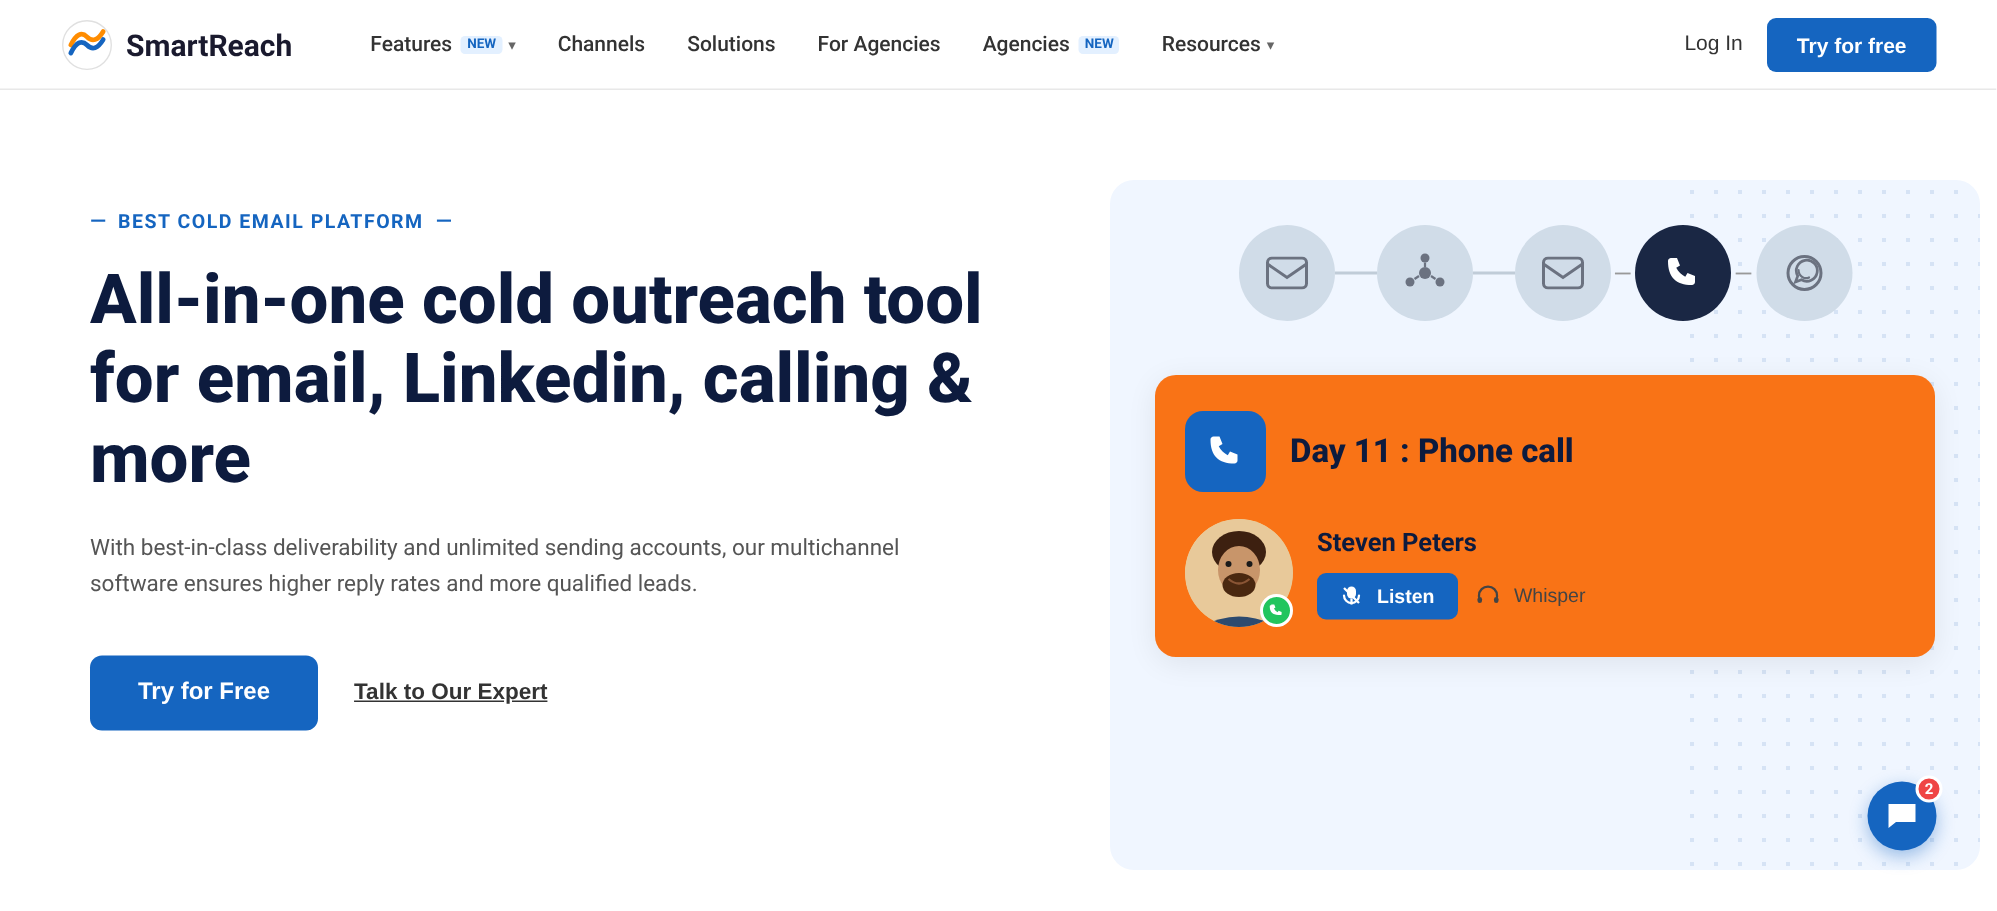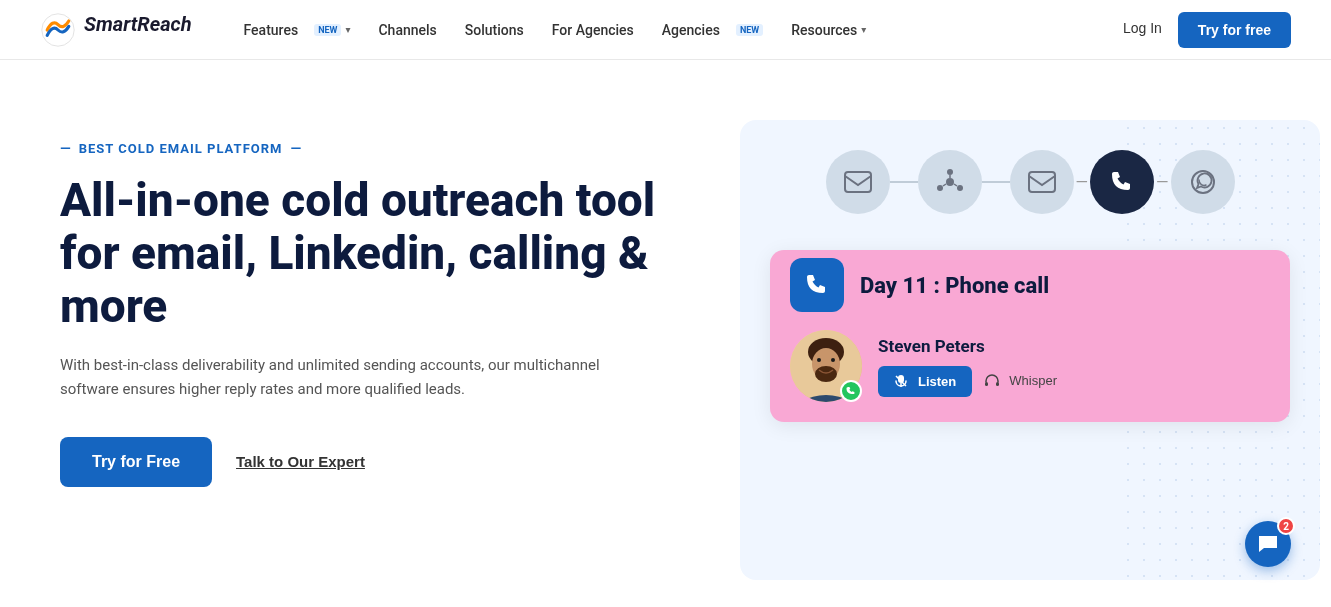--- a/index.html
+++ b/index.html
@@ -12,25 +12,24 @@
       padding: 0 40px;
       height: 60px;
       border-bottom: 1px solid #e8e8e8;
       background: #fff;
       position: sticky;
       top: 0;
       z-index: 100;
     }
     .logo-area {
       display: flex;
-      align-items: flex-start;
+      align-items: center;
       gap: 8px;
       margin-right: 40px;
       text-decoration: none;
-      font-style: italic;
     }
     .logo-icon {
       width: 36px;
       height: 36px;
     }
     .logo-text {
       font-size: 20px;
       font-weight: 700;
       color: #1a1a2e;
     }
@@ -54,21 +53,21 @@
       white-space: nowrap;
     }
     .badge-new {
       font-size: 9px;
       font-weight: 700;
       color: #1565c0;
       background: #e3f0ff;
       border-radius: 3px;
       padding: 1px 4px;
       text-transform: uppercase;
-      margin-left: 12px;
+      margin-left: 2px;
     }
     .chevron-down {
       font-size: 10px;
       color: #666;
     }
     .nav-right {
       display: flex;
       align-items: flex-start;
     }
     .login-btn {
@@ -224,23 +223,23 @@
       flex-shrink: 0;
     }
     .step-dash {
       font-size: 16px;
       color: #999;
       margin: 0 2px;
     }
 
     
     .phone-call-card {
-      background: #f9a8d4;
+      background: #f97316;
       border-radius: 14px;
-      padding: 8px 24px 20px 20px;
+      padding: 24px 24px 20px 20px;
       box-shadow: 0 4px 20px rgba(0,0,0,0.08);
       position: relative;
       z-index: 1;
     }
     .phone-call-header {
       display: flex;
       align-items: center;
       gap: 16px;
       margin-bottom: 18px;
     }

